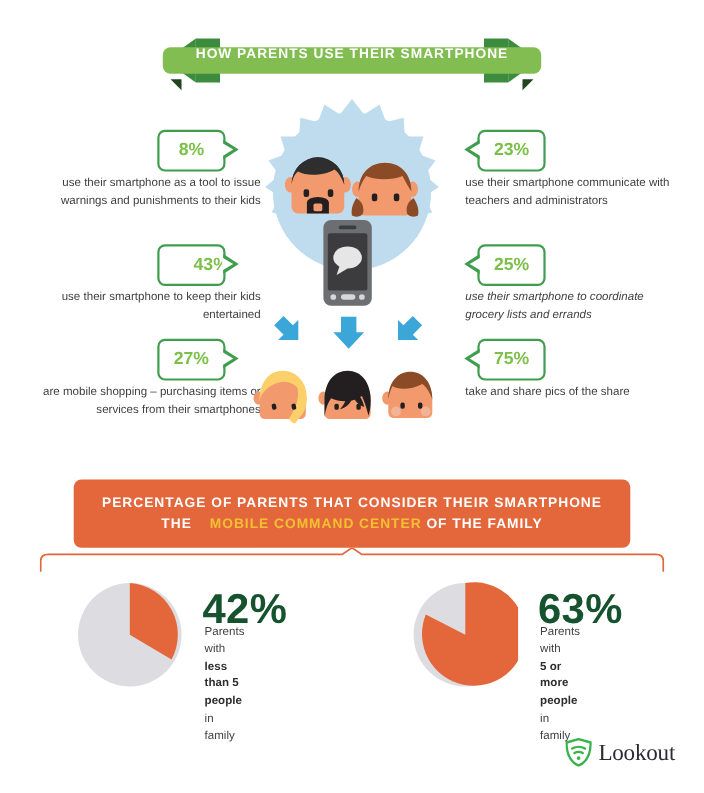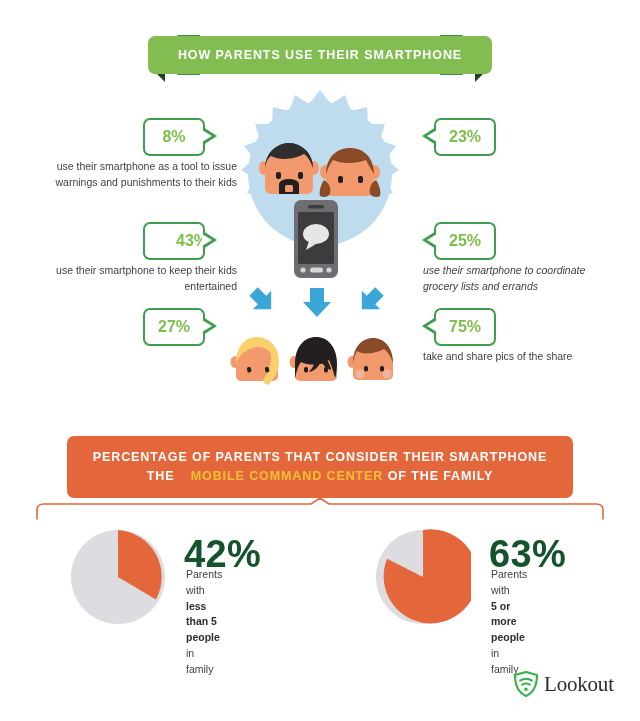--- a/index.html
+++ b/index.html
@@ -46,21 +46,21 @@
     position: relative;
     z-index: 4;
     border-radius: 7px;
     text-align: center;
     color: #ffffff;
     letter-spacing: 0.9px;
     font-weight: bold;
   }
   .banner-green {
     background: #82bd52;
-    padding: 13px 30px 12px 30px;
+    padding: 0 30px 12px 30px;
     font-size: 12.5px;
     line-height: 1;
   }
   .banner-orange {
     background: #e4673c;
     padding: 12px 26px 12px 26px;
     font-size: 12.5px;
     line-height: 1.55;
   }
   .hl-gold { color: #f3c034; padding-left: 12px; }
@@ -218,25 +218,31 @@
   </div>
   <div class="stat-text right-al" style="left:27px; top:262px;">
     <span>use their smartphone to keep their kids entertained</span>
   </div>
 
   <div class="bubble point-right" style="left:143px; top:308px;">
     <span>27%</span>
     <span class="tail-o"></span>
     <span class="tail-i"></span>
   </div>
+  <div class="stat-text right-al" style="left:27px; top:348px;">
+    <span>are mobile shopping – purchasing items or services from their smartphones</span>
+  </div>
 
   <div class="bubble point-left" style="left:434px; top:118px;">
     <span>23%</span>
     <span class="tail-o"></span>
     <span class="tail-i"></span>
+  </div>
+  <div class="stat-text left-al" style="left:423px; top:158px; width:190px;">
+    <span>use their smartphone communicate with teachers and administrators</span>
   </div>
 
   <div class="bubble point-left" style="left:434px; top:222px;">
     <span>25%</span>
     <span class="tail-o"></span>
     <span class="tail-i"></span>
   </div>
   <div class="stat-text left-al" style="left:423px; top:262px; width:196px;font-style:italic;">
     <span>use their smartphone to coordinate grocery lists and errands</span>
   </div>

